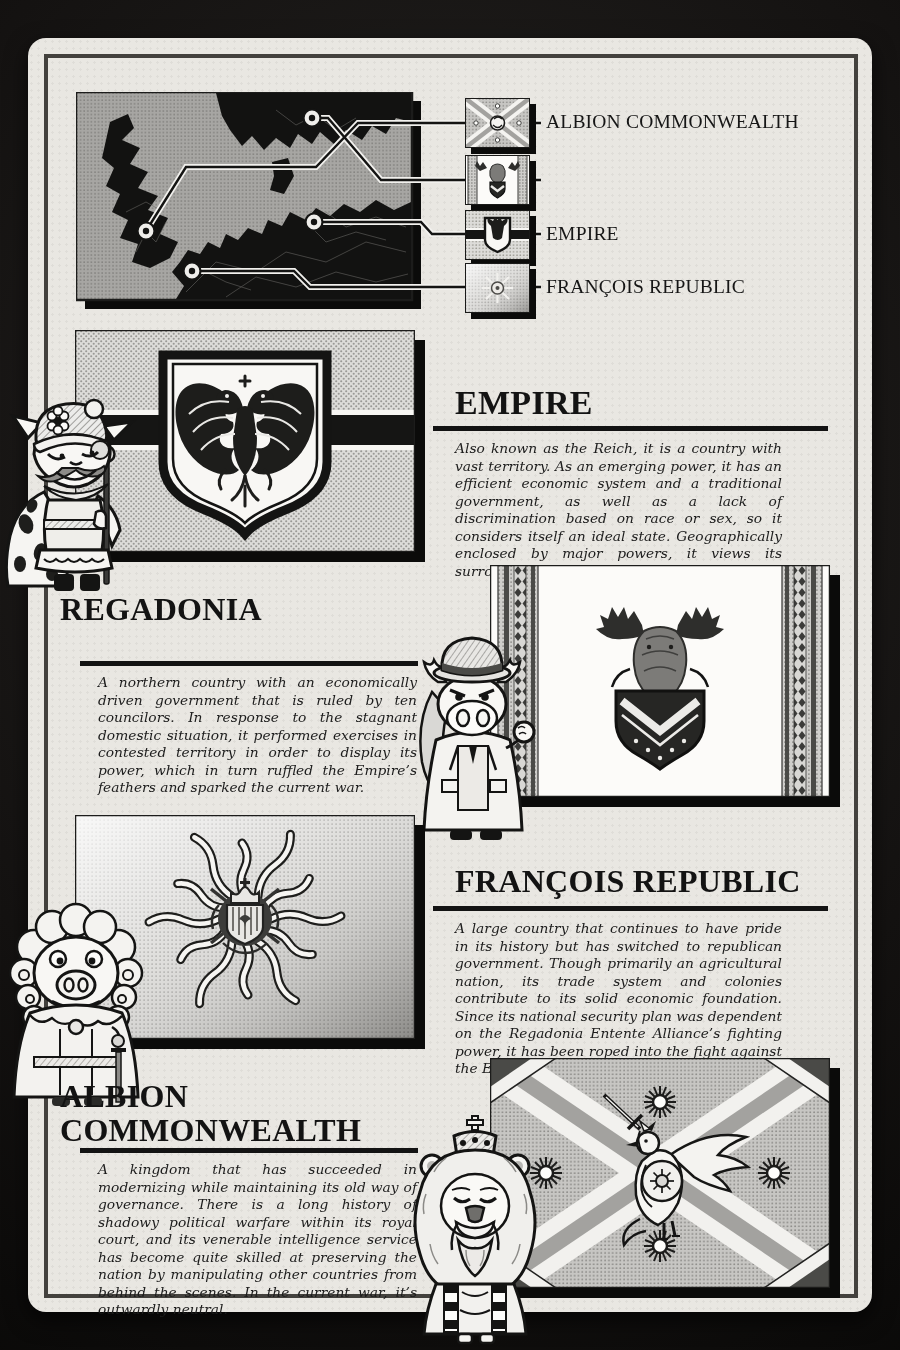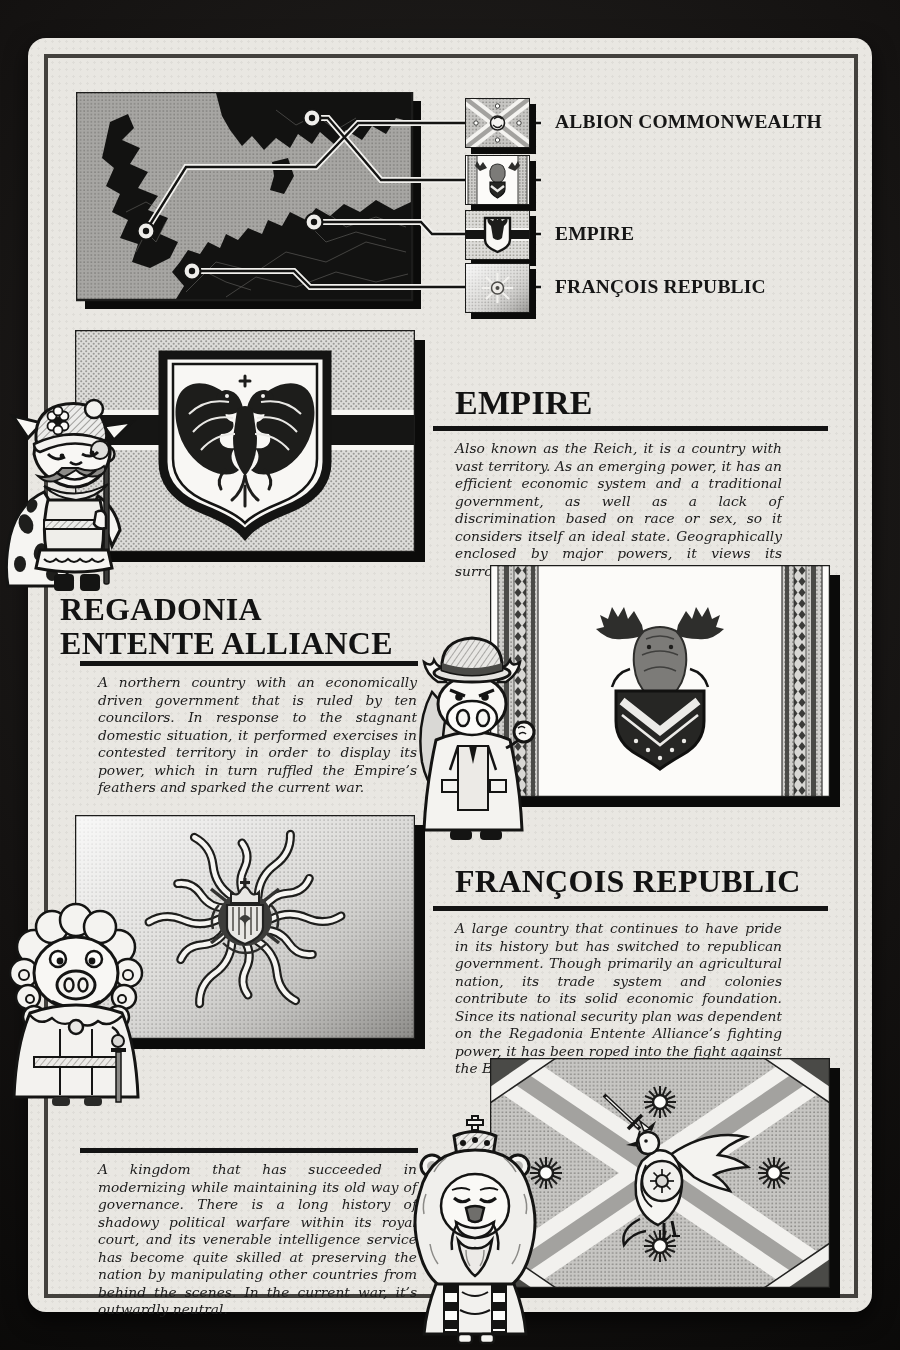--- a/index.html
+++ b/index.html
@@ -22,22 +22,22 @@
     background-image:radial-gradient(rgba(0,0,0,.045) 1px, transparent 1.2px);
     background-size:7px 7px;pointer-events:none;
   }
   .frame{
     position:absolute;left:44px;top:54px;width:806px;height:1236px;
     border:4px solid #43413d;pointer-events:none;
   }
   .shadow{position:absolute;background:#0b0b0a;}
   .abs{position:absolute;}
   .legend-label{
-    position:absolute;font-weight:700;font-size:19.5px;color:#161616;
-    letter-spacing:.2px;white-space:nowrap;font-family:"Liberation Serif",serif;margin-left:9px;
+    position:absolute;font-weight:400;font-size:19.5px;color:#161616;
+    letter-spacing:.2px;white-space:nowrap;font-family:"Liberation Serif",serif;
   }
   .sec-title{
     position:absolute;font-weight:700;color:#131313;
     font-family:"Liberation Serif",serif;letter-spacing:.3px;
     font-size:32px;line-height:34px;white-space:nowrap;
   }
   .sec-title.right{text-align:left;}
   .rule{position:absolute;height:5px;background:#131313;}
   .body-text{
     position:absolute;font-family:"DejaVu Serif",serif;font-style:italic;
@@ -311,21 +311,20 @@
     <path d="M48,58 q8,8 17,3" class="ln" stroke-width="3"></path>
     <path d="M82,58 q9,5 16,-2" class="ln" stroke-width="3"></path>
     <circle cx="62" cy="60" r="2.4" fill="#141413"></circle>
       <circle cx="92" cy="57" r="2.4" fill="#141413"></circle>
     <path d="M62,72 Q52,84 38,80 Q48,90 62,82 Q70,78 76,74 Q84,82 98,80 Q108,76 104,70 Q94,78 78,72 Z" fill="#8d8c89" stroke="#141413" stroke-width="2"></path>
     <path d="M56,76 Q76,92 96,74" class="ln" stroke-width="2.5"></path>
     <path d="M70,66 q6,5 12,0" class="ln" stroke-width="2.5"></path>
   </svg>
 
   <div class="sec-title right" style="left:60px;top:592px;width:356px;">REGADONIA</div>
-  <div class="sec-title right" style="left:60px;top:626px;width:356px;">ENTENTE ALLIANCE</div>
   <div class="rule" style="left:80px;top:661px;width:338px;"></div>
   <div class="body-text" style="left:98px;top:674px;width:319px;">A northern country with an economically driven government that is ruled by ten councilors. In response to the stagnant domestic situation, it performed exercises in contested territory in order to display its power, which in turn ruffled the Empire’s feathers and sparked the current war.</div>
 
   <div class="shadow" style="left:500px;top:575px;width:340px;height:232px;"></div>
   <svg class="abs" style="left:490px;top:565px;" width="340" height="232" viewBox="0 0 340 232">
     <defs>
       <pattern id="htR" width="4" height="4" patternUnits="userSpaceOnUse">
         <rect width="4" height="4" fill="#cfcecb"></rect>
           <circle cx="1.1" cy="1.1" r="0.9" fill="#8b8a87"></circle>
       </pattern>
@@ -545,20 +544,22 @@
     <path d="M60,134 V200 M92,134 V200" class="ln" stroke-width="2"></path>
     <rect x="34" y="162" width="84" height="10" fill="url(#pgh)" stroke="#141413" stroke-width="2"></rect>
     <path d="M112,132 Q122,138 118,148" class="ln" stroke-width="2.5"></path>
     <circle cx="118" cy="146" r="6" fill="#d8d7d4" stroke="#141413" stroke-width="2"></circle>
     <rect x="111" y="153" width="15" height="4" fill="#141413"></rect>
     <rect x="116" y="157" width="5" height="50" fill="#8b8a87" stroke="#141413" stroke-width="1.5"></rect>
     <rect x="52" y="202" width="18" height="9" rx="4" fill="#2a2a28"></rect>
     <rect x="84" y="202" width="18" height="9" rx="4" fill="#2a2a28"></rect>
   </svg>
 
+  <div class="sec-title right" style="left:60px;top:1079px;width:356px;">ALBION</div>
+  <div class="sec-title right" style="left:60px;top:1113px;width:356px;">COMMONWEALTH</div>
   <div class="rule" style="left:80px;top:1148px;width:338px;"></div>
   <div class="body-text" style="left:98px;top:1161px;width:319px;">A kingdom that has succeeded in modernizing while maintaining its old way of governance. There is a long history of shadowy political warfare within its royal court, and its venerable intelligence service has become quite skilled at preserving the nation by manipulating other countries from behind the scenes. In the current war, it’s outwardly neutral.</div>
 
   <div class="shadow" style="left:500px;top:1068px;width:340px;height:230px;"></div>
   <svg class="abs" style="left:490px;top:1058px;" width="340" height="230" viewBox="0 0 340 230">
     <defs>
       <pattern id="htA" width="3.8" height="3.8" patternUnits="userSpaceOnUse">
         <rect width="3.8" height="3.8" fill="#c7c6c3"></rect>
           <circle cx="1.1" cy="1.1" r="0.9" fill="#8a8986"></circle>
       </pattern>

